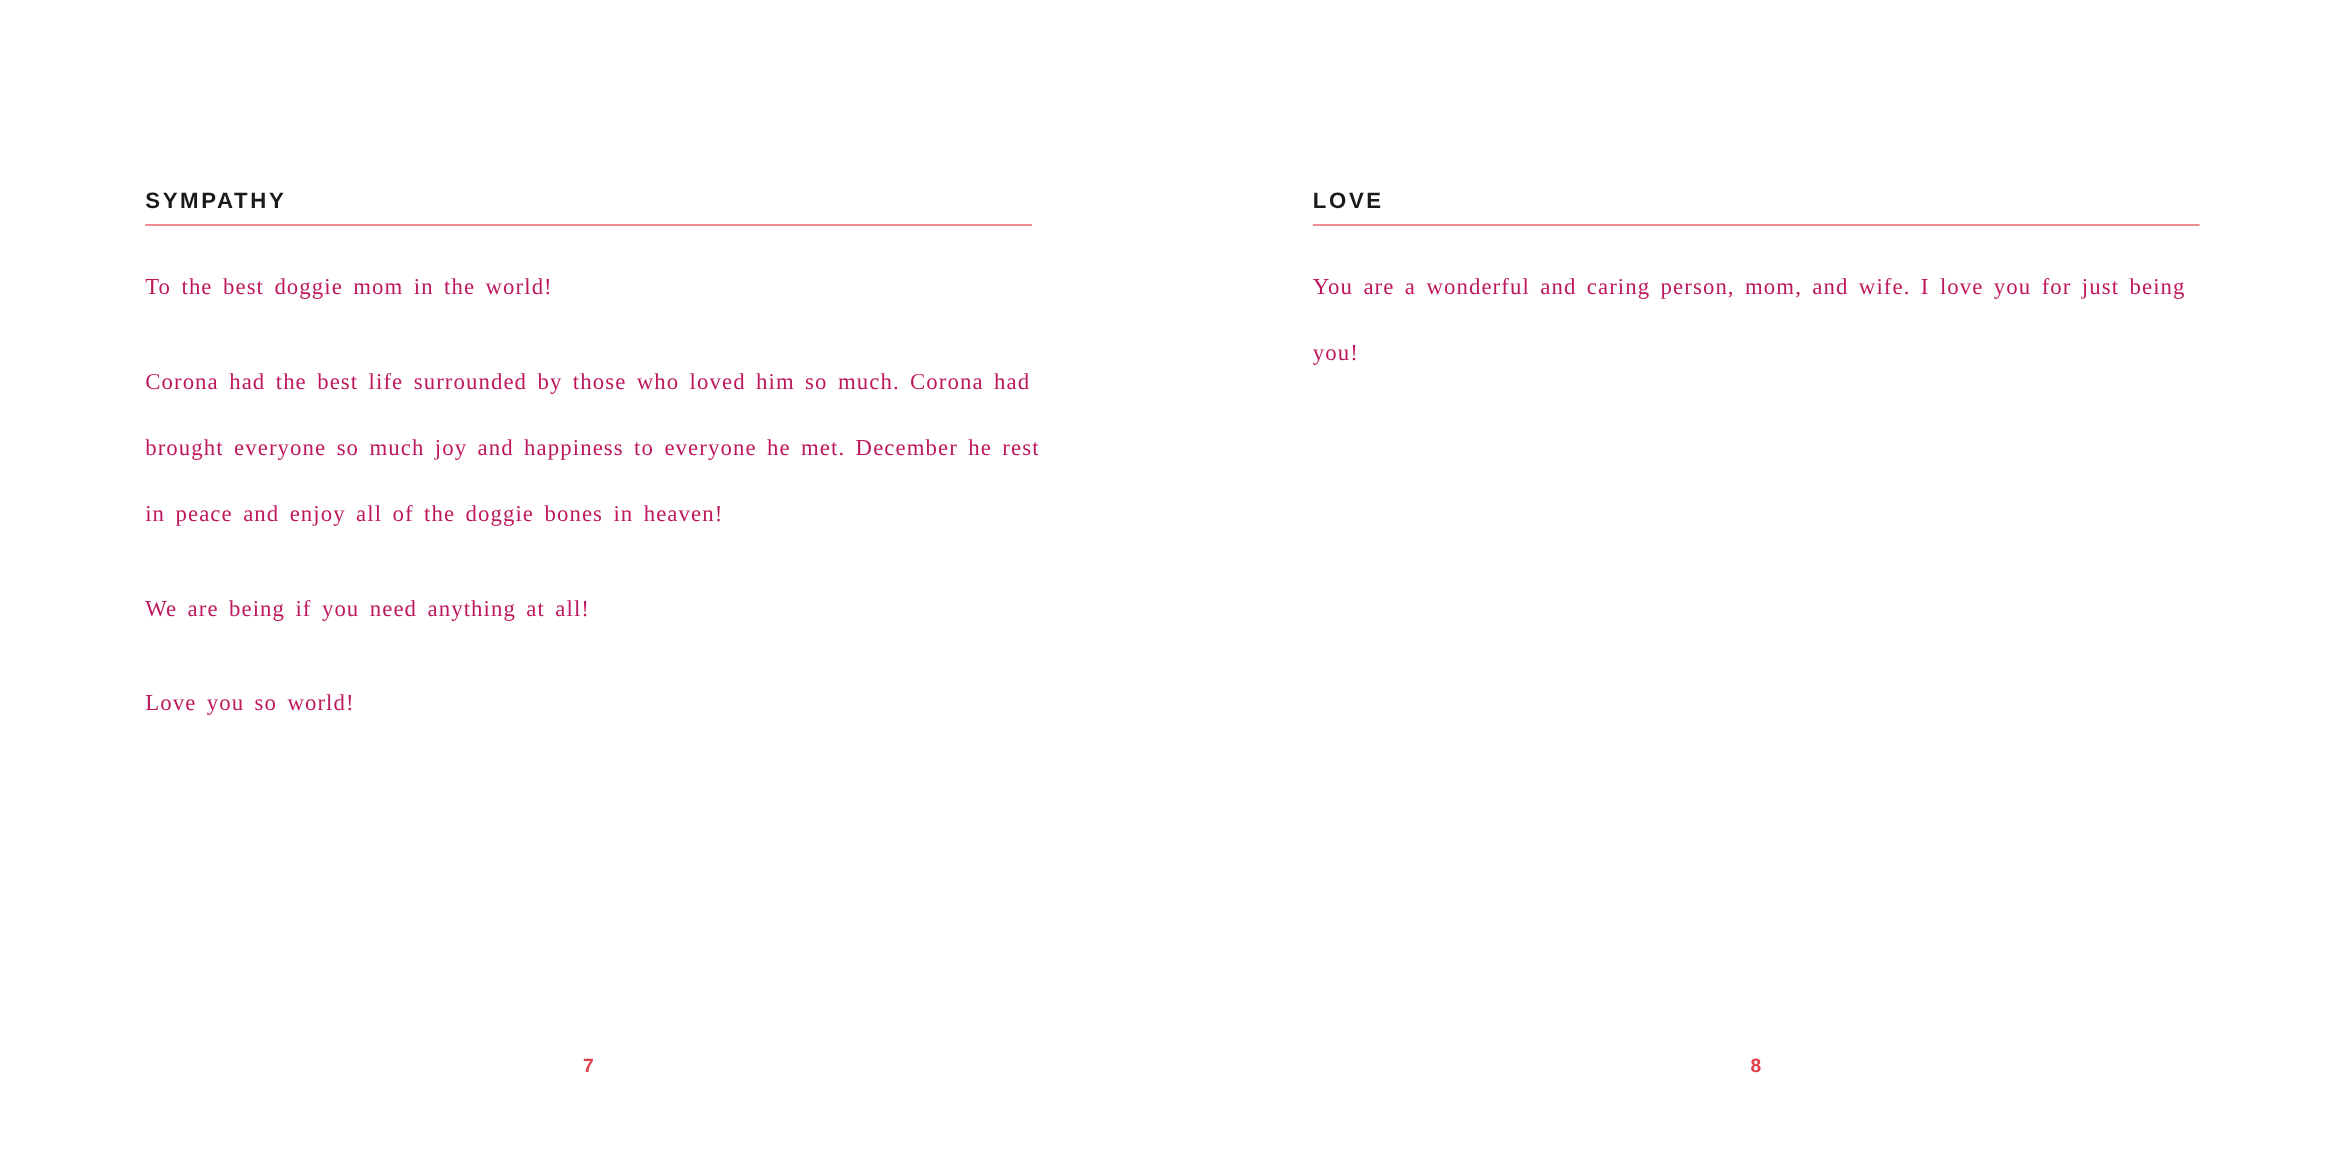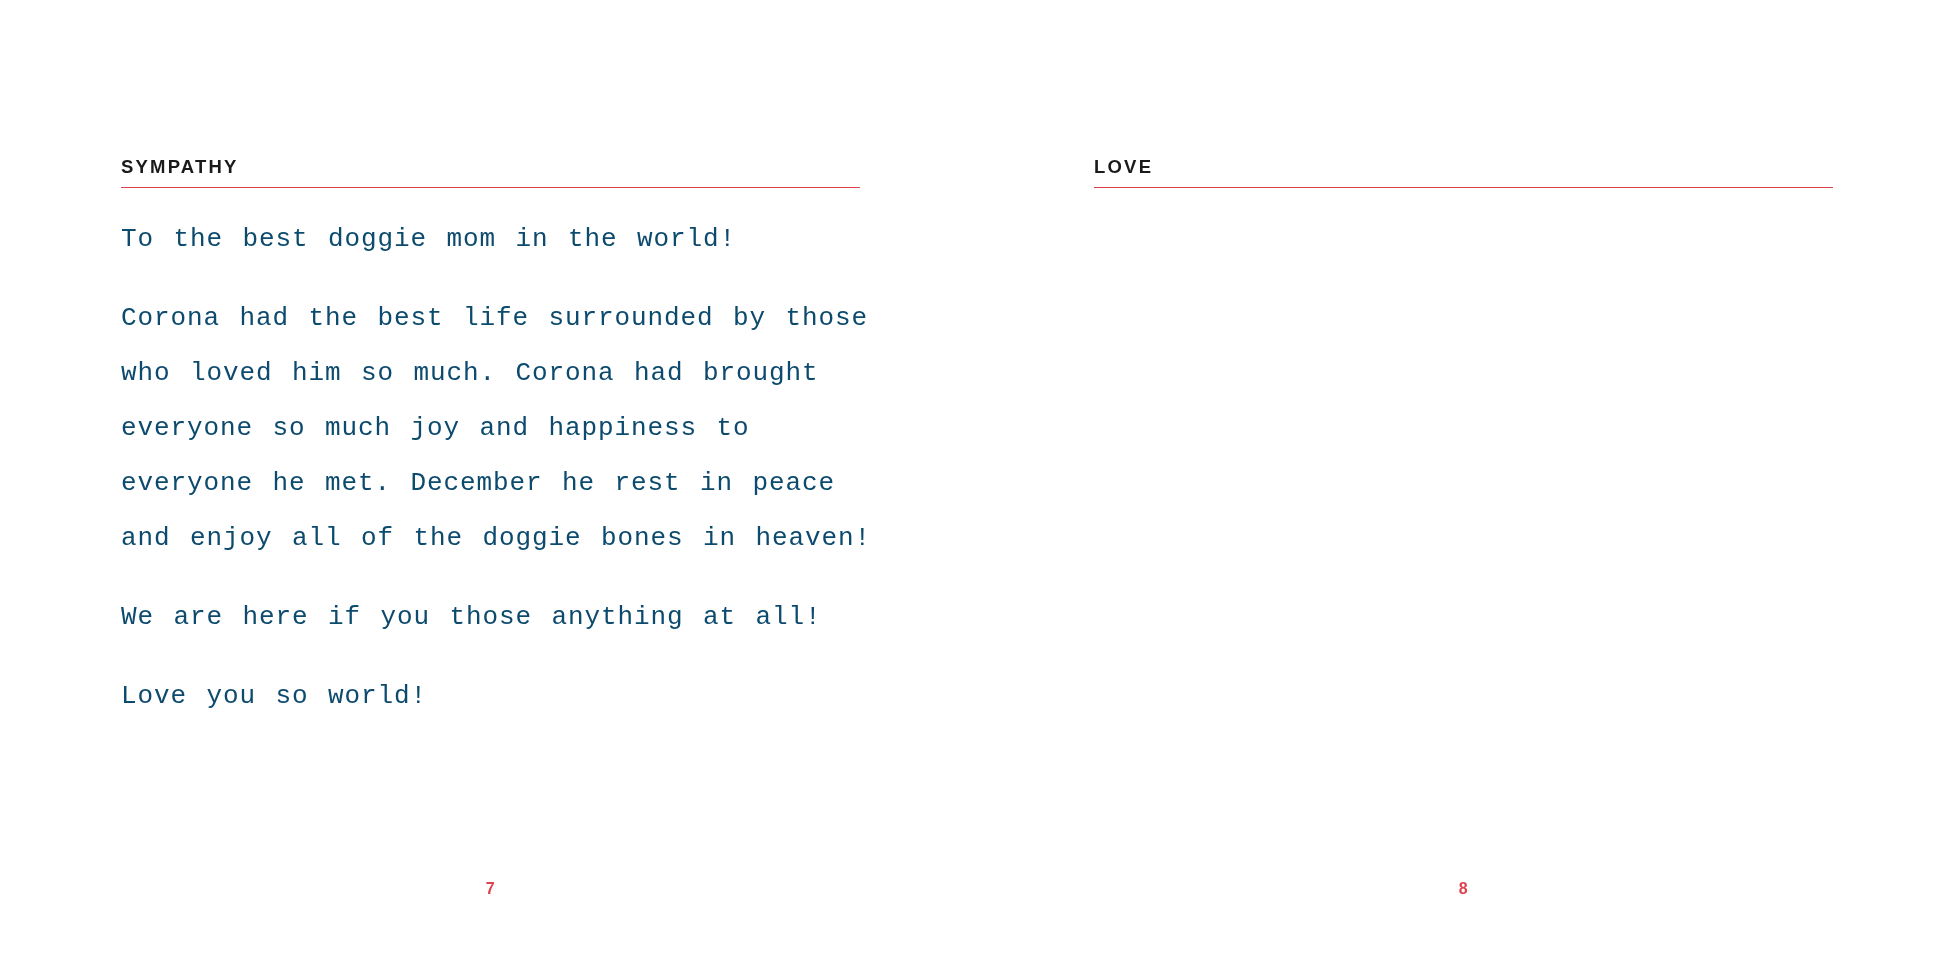--- a/index.html
+++ b/index.html
@@ -56,23 +56,23 @@
   .rule-left { width: 739px; }
   .rule-right { width: 739px; }
 
   .body-block {
     position: absolute;
     top: 212px;
     left: 121px;
     width: 760px;
   }
   .hand {
-    font-family: Liberation Mono, monospace;
-    color: #0c4a6e;
-    font-size: 26px;
+    font-family: Liberation Serif, serif;
+    color: #be185d;
+    font-size: 19px;
     line-height: 55px;
     letter-spacing: 0.9px;
     word-spacing: 3px;
     white-space: pre-wrap;
   }
   .para {
     margin: 0 0 24px 0;
   }
   .para:last-child { margin-bottom: 0; }
   .sig {
@@ -101,30 +101,33 @@
 
   <div class="page page-left">
     <div class="section-head">
       <div class="section-title">SYMPATHY</div>
       <div class="rule rule-left"></div>
     </div>
 
     <div class="body-block">
       <p class="hand para">To the best doggie mom in the world!</p>
       <p class="hand para">Corona had the best life surrounded by those who loved him so much. Corona had brought everyone so much joy and happiness to everyone he met. December he rest in peace and enjoy all of the doggie bones in heaven!</p>
-      <p class="hand para">We are here if you those anything at all!</p>
+      <p class="hand para">We are being if you need anything at all!</p>
       <p class="hand para">Love you so world!</p>
     </div>
 
     <div class="page-number">7</div>
   </div>
 
   <div class="page page-right">
     <div class="section-head">
       <div class="section-title">LOVE</div>
       <div class="rule rule-right"></div>
     </div>
 
+    <div class="body-block">
+      <p class="hand para hand-right">You are a wonderful and caring person, mom, and wife. I love you for just being you!</p>
+    </div>
 
     <div class="page-number">8</div>
   </div>
 
 </div>
 
 </body></html>

